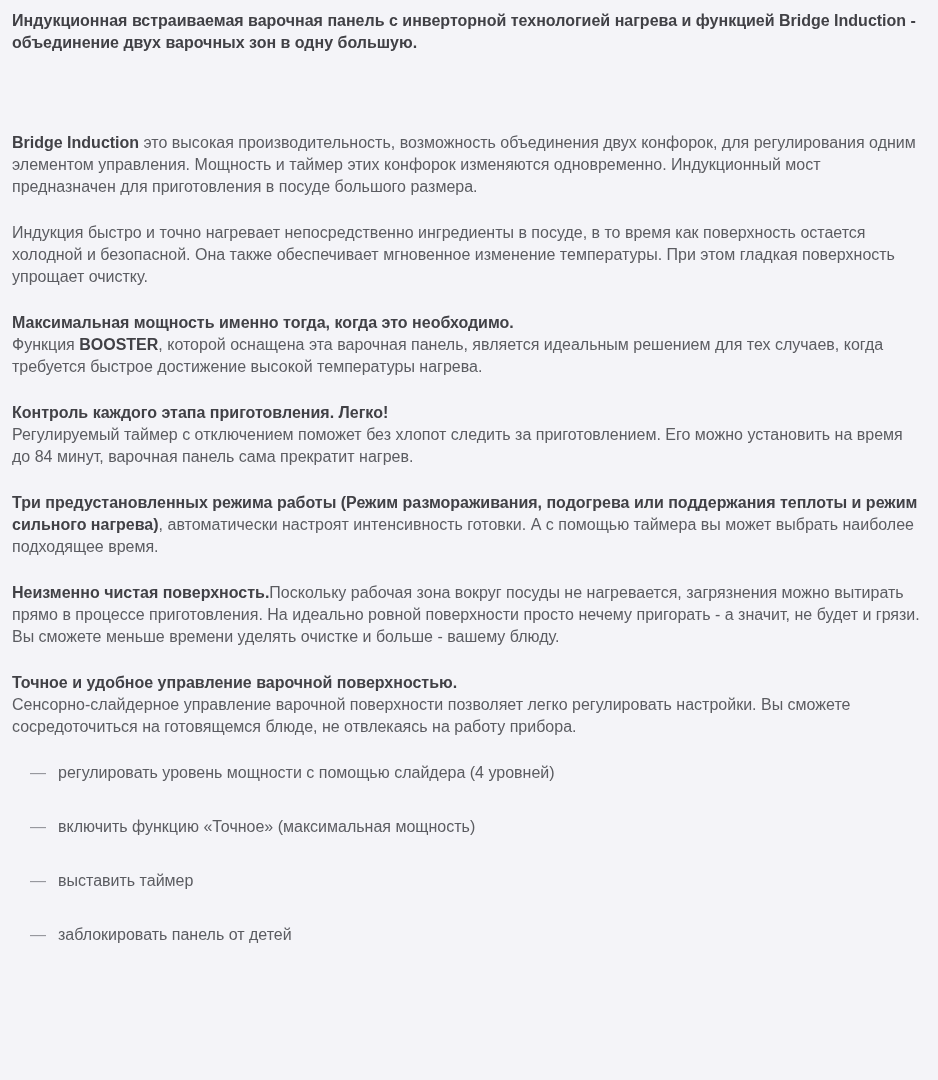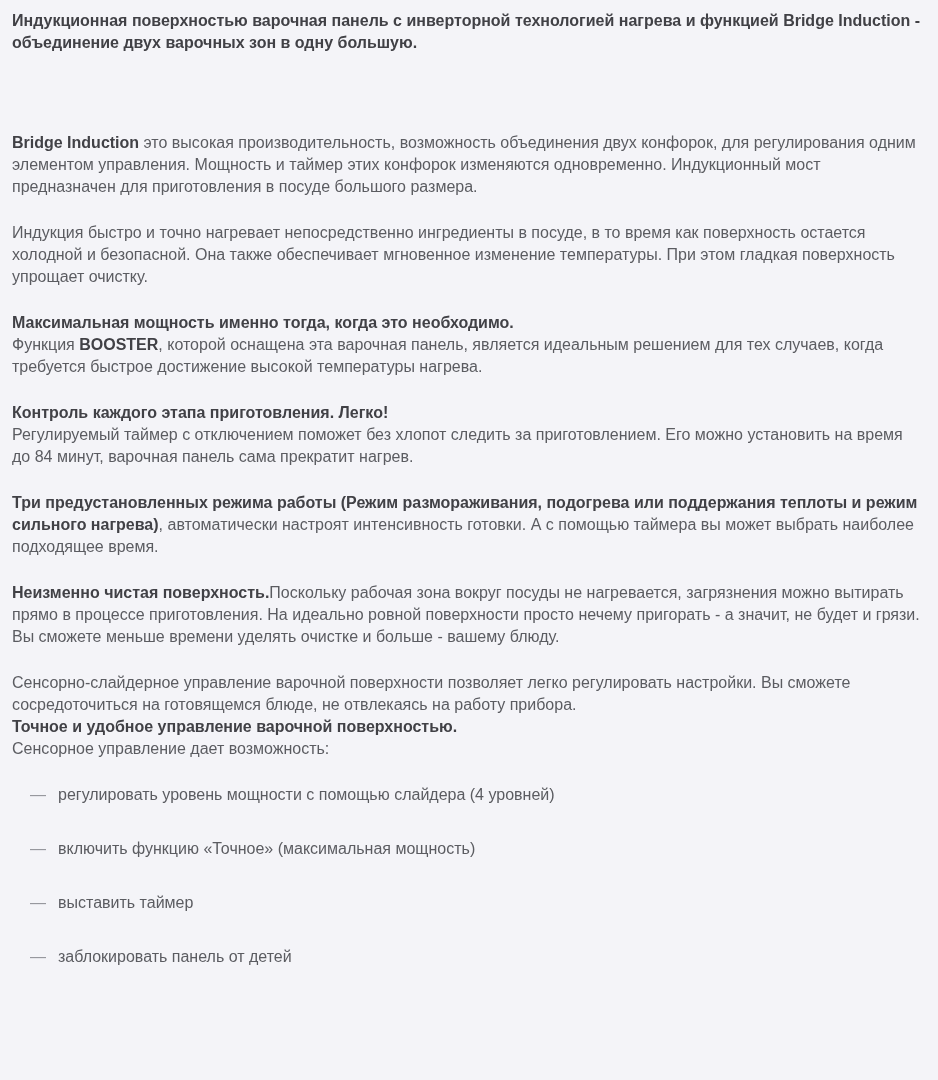--- a/index.html
+++ b/index.html
@@ -38,21 +38,21 @@
     color: var(--bullet);
     flex: 0 0 auto;
     margin-right: 12px;
   }
 </style>
 </head>
 <body>
 
 <div class="article">
 
-  <p class="para intro bold-all">Индукционная поверхностью варочная панель с инверторной технологией нагрева и функцией Bridge Induction - объединение двух варочных зон в одну большую.</p>
+  <p class="para intro bold-all">Индукционная встраиваемая варочная панель с инверторной технологией нагрева и функцией Bridge Induction - объединение двух варочных зон в одну большую.</p>
 
 
   <p class="para"><strong>Bridge Induction</strong><span> это высокая производительность, возможность объединения двух конфорок, для регулирования одним элементом управления. Мощность и таймер этих конфорок изменяются одновременно. Индукционный мост предназначен для приготовления в посуде большого размера.</span></p>
 
   <p class="para">Индукция быстро и точно нагревает непосредственно ингредиенты в посуде, в то время как поверхность остается холодной и безопасной. Она также обеспечивает мгновенное изменение температуры. При этом гладкая поверхность упрощает очистку.</p>
 
   <p class="para">
     <span class="line bold-line">Максимальная мощность именно тогда, когда это необходимо.</span>
     <span class="line"><span>Функция </span><strong>BOOSTER</strong><span>, которой оснащена эта варочная панель, является идеальным решением для тех случаев, когда требуется быстрое достижение высокой температуры нагрева.</span></span>
   </p>
@@ -61,23 +61,22 @@
     <span class="line bold-line">Контроль каждого этапа приготовления. Легко!</span>
     <span class="line">Регулируемый таймер с отключением поможет без хлопот следить за приготовлением. Его можно установить на время до 84 минут, варочная панель сама прекратит нагрев.</span>
   </p>
 
   <p class="para"><strong>Три предустановленных режима работы (Режим размораживания, подогрева или поддержания теплоты и режим сильного нагрева)</strong><span>, автоматически настроят интенсивность готовки. А с помощью таймера вы может выбрать наиболее подходящее время.</span></p>
 
 
   <p class="para"><strong>Неизменно чистая поверхность.</strong><span>Поскольку рабочая зона вокруг посуды не нагревается, загрязнения можно вытирать прямо в процессе приготовления. На идеально ровной поверхности просто нечему пригорать - а значит, не будет и грязи. Вы сможете меньше времени уделять очистке и больше - вашему блюду.</span></p>
 
   <p class="para">
+    <span class="line bold-line">Точное и удобное управление варочной поверхностью.</span>
     <span class="line">Сенсорно-слайдерное управление варочной поверхности позволяет легко регулировать настройки. Вы сможете сосредоточиться на готовящемся блюде, не отвлекаясь на работу прибора.</span>
-    <span class="line bold-line">Точное и удобное управление варочной поверхностью.</span>
-    <span class="line">Сенсорное управление дает возможность:</span>
   </p>
 
   <ul class="features">
     <li class="feature">
       <span class="dash">—</span>
       <span>регулировать уровень мощности с помощью слайдера (4 уровней)</span>
     </li>
     <li class="feature">
       <span class="dash">—</span>
       <span>включить функцию «Точное» (максимальная мощность)</span>

